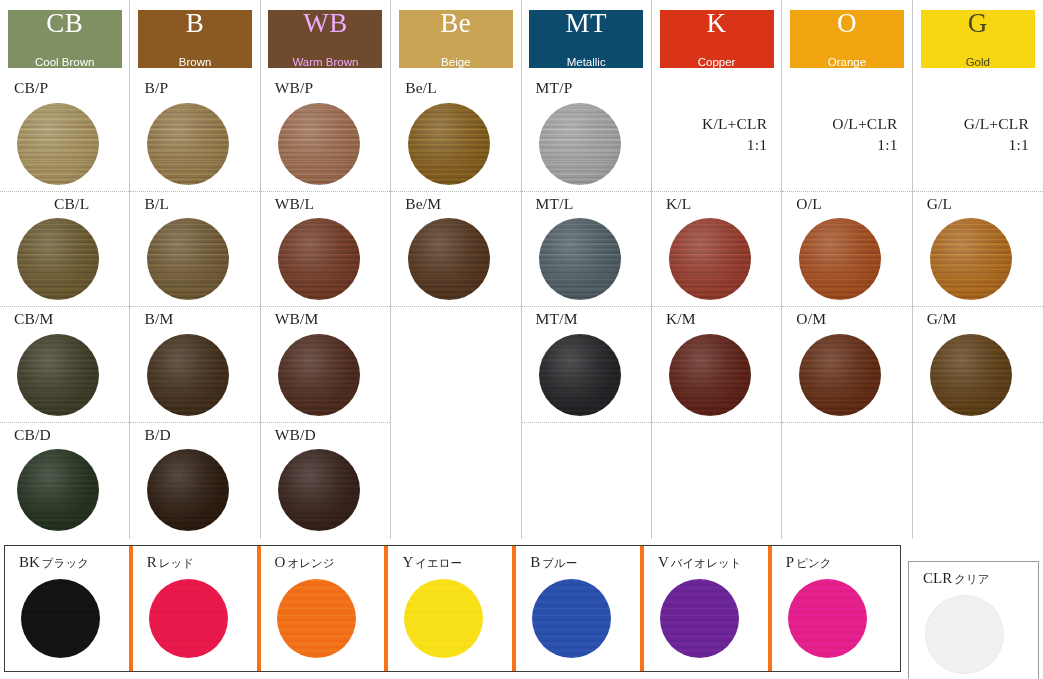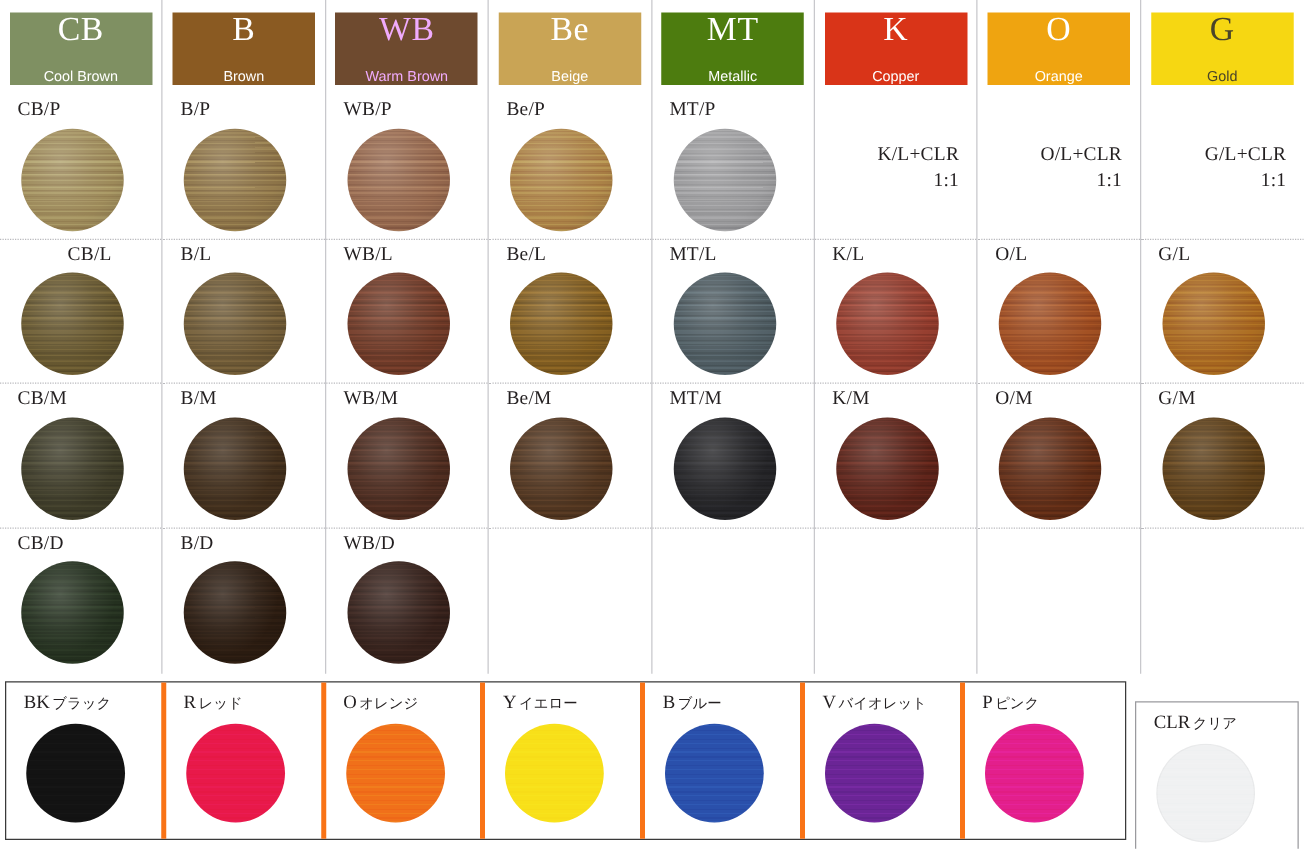--- a/index.html
+++ b/index.html
@@ -238,39 +238,35 @@
       </div>
       <div class="col">
         <div class="col-head">
           <div class="chip" style="background: rgb(201, 164, 85); color: rgb(255, 255, 255);">
             <div class="chip-abbr">Be</div>
             <div class="chip-name">Beige</div>
           </div>
         </div>
         <div class="rows">
           <div class="cell">
-            <div class="cell-label" style="white-space: pre-line;">Be/P</div>
-            <div class="swatch" style="background: rgb(171, 130, 71);"></div>
-          </div>
-          <div class="cell">
             <div class="cell-label" style="white-space: pre-line;">Be/L</div>
             <div class="swatch" style="background: rgb(125, 90, 31);"></div>
           </div>
           <div class="cell">
             <div class="cell-label" style="white-space: pre-line;">Be/M</div>
             <div class="swatch" style="background: rgb(79, 52, 31);"></div>
           </div>
           <div class="cell empty no-rule">
             <div class="cell-label" style="white-space: pre-line;"></div>
           </div>
         </div>
       </div>
       <div class="col">
         <div class="col-head">
-          <div class="chip" style="background: #4d7c0f; color: rgb(255, 255, 255);">
+          <div class="chip" style="background: #0c4a6e; color: rgb(255, 255, 255);">
             <div class="chip-abbr">MT</div>
             <div class="chip-name">Metallic</div>
           </div>
         </div>
         <div class="rows">
           <div class="cell">
             <div class="cell-label" style="white-space: pre-line;">MT/P</div>
             <div class="swatch" style="background: rgb(154, 154, 156);"></div>
           </div>
           <div class="cell">

